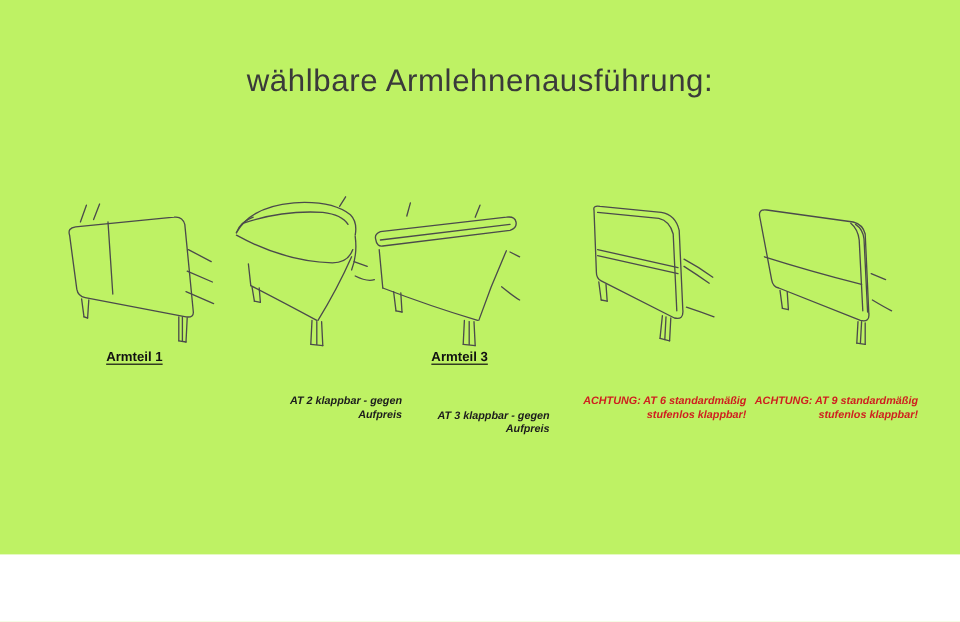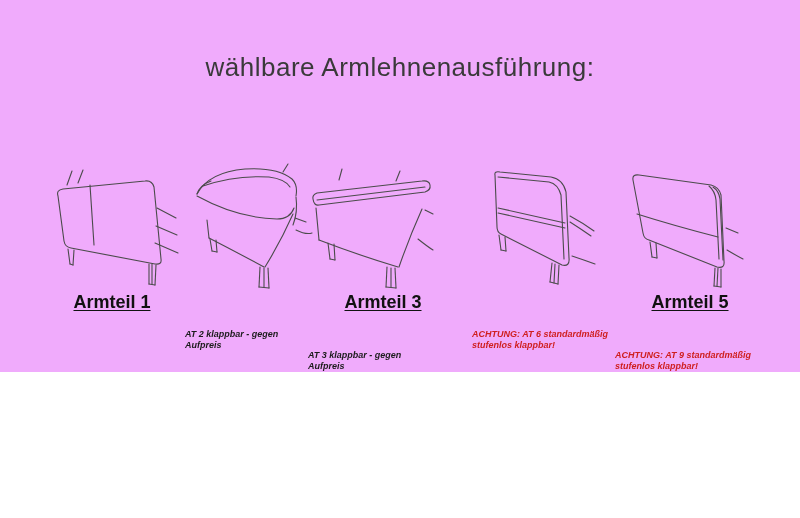--- a/index.html
+++ b/index.html
@@ -1,46 +1,46 @@
 <!DOCTYPE html>
 <html><head>
 <meta charset="utf-8">
 <style>
   * { margin: 0; padding: 0; box-sizing: border-box; }
   html, body { width: 800px; height: 518px; background: #ffffff; }
   body { font-family: "Liberation Sans", sans-serif; position: relative; overflow: hidden; }
 
-  .page { position: relative; width: 800px; height: 372px; background: #f0abfc; }
+  .page { position: relative; width: 800px; height: 462px; background: #bef264; }
 
   .title {
     position: absolute; top: 52px; left: 0; width: 800px;
     text-align: center;
     font-size: 26px; font-weight: 300; letter-spacing: 0.5px;
     color: #3a3a3a;
   }
 
   .option { position: absolute; top: 158px; width: 150px; }
   .option.o1 { left: 37px; }
   .option.o2 { left: 185px; }
   .option.o3 { left: 308px; }
   .option.o4 { left: 472px; }
   .option.o5 { left: 615px; }
 
   .figure { display: block; width: 150px; height: 134px; }
   .figure path { fill: none; stroke: #4b4b4b; stroke-width: 1.1; stroke-linecap: round; stroke-linejoin: round; }
 
   .opt-label {
     display: block; margin-top: 0px; text-align: center;
-    font-size: 18px; font-weight: bold; color: #111111;
+    font-size: 11px; font-weight: bold; color: #111111;
     text-decoration: underline; text-underline-offset: 2px;
     letter-spacing: 0px;
   }
 
   .note {
-    margin-top: 37px; text-align: left;
+    margin-top: 37px; text-align: right;
     font-size: 9px; line-height: 11px;
     font-weight: bold; font-style: italic;
     color: #1c1c1c; min-height: 22px;
   }
   .note.warning { color: #cf1f1f; }
 </style>
 </head>
 <body>
 
 <div class="page">
@@ -190,20 +190,19 @@
       <g>
         <path d="M35,84 L37,99"></path>
           <path d="M41,85 L42,100"></path>
           <path d="M37,99 L42,100"></path>
         <path d="M100,110 L99,128"></path>
           <path d="M106,111 L106,129"></path>
           <path d="M99,128 L106,129"></path>
           <path d="M103,110 L102,128"></path>
       </g>
     </svg>
-    <span class="opt-label">Armteil 5</span>
     <div class="note warning">
       <div>ACHTUNG: AT 9 standardmäßig</div>
       <div>stufenlos klappbar!</div>
     </div>
   </div>
 
 </div>
 
 </body></html>

